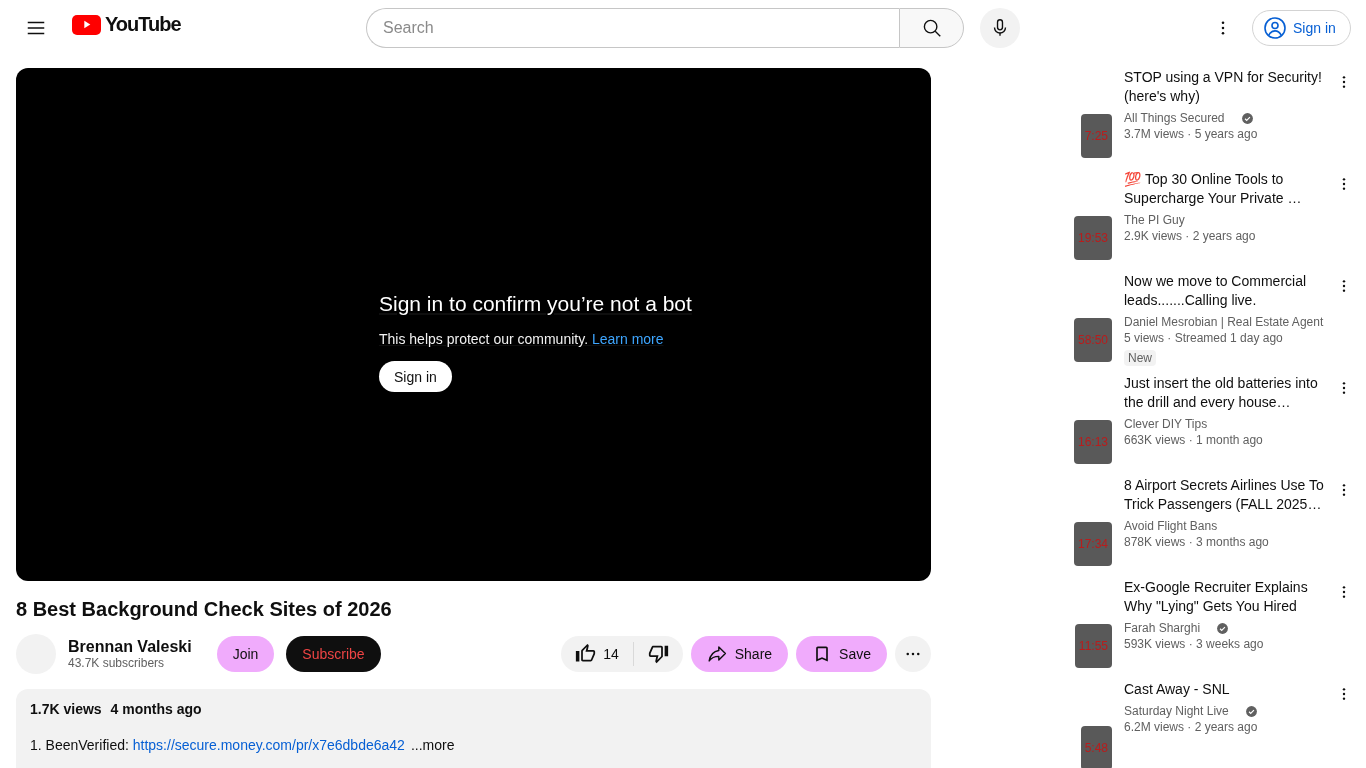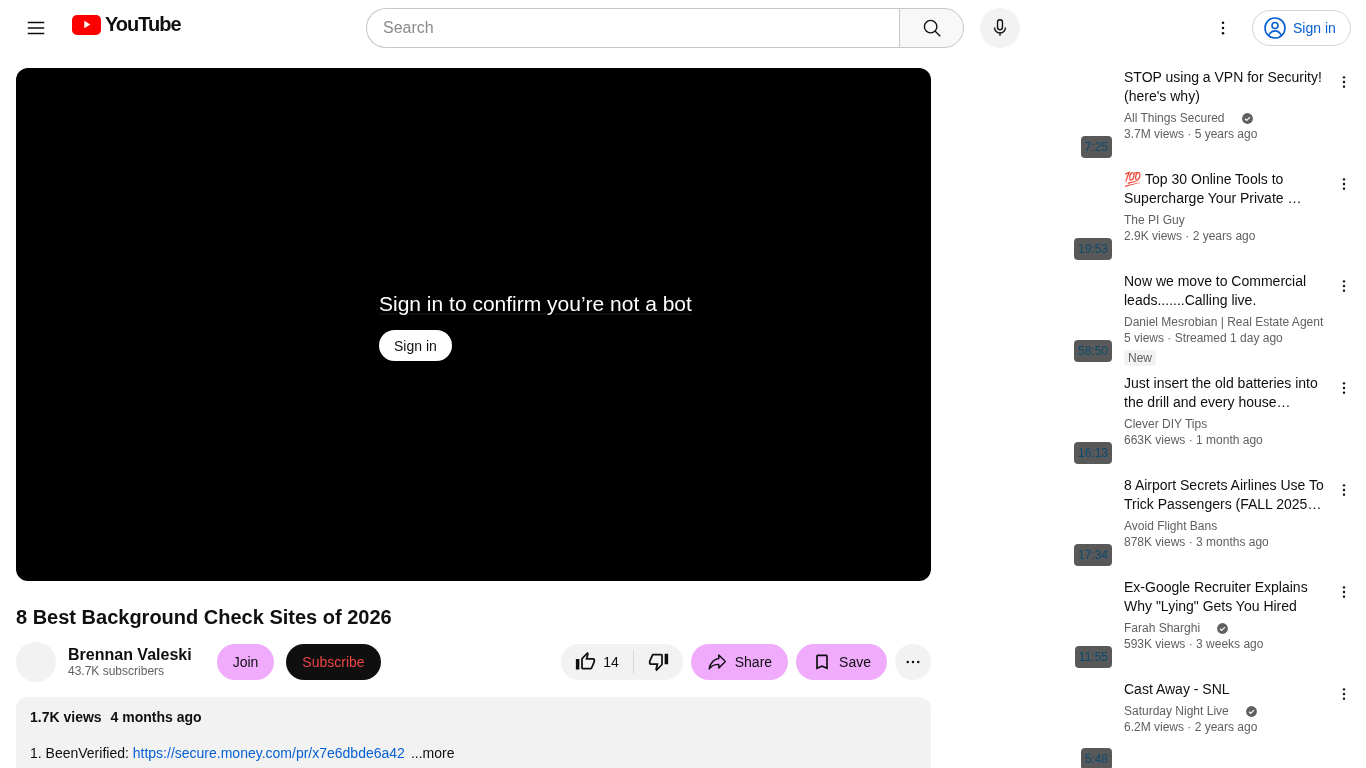--- a/index.html
+++ b/index.html
@@ -32,21 +32,21 @@
   
   .player { position:relative; width:915px; height:513px; background:#000; border-radius:12px; }
   .player-msg { position:absolute; left:363px; top:224px;text-decoration:underline; }
   .pm-title { color:#fff; font-size:21px; font-weight:400; }
   .pm-sub { margin-top:15px; color:#f1f1f1; font-size:14px; }
   .pm-link { color:#3ea6ff; text-decoration:none; cursor:pointer; }
   .pm-btn { margin-top:14px; height:31px; padding:0 15px; background:#fff; color:#0f0f0f; font-size:14px; font-weight:500;
             border:none; border-radius:16px; cursor:pointer; font-family:inherit; }
 
   
-  .vid-title { margin-top:22px; font-size:20px; font-weight:700; line-height:28px; }
+  .vid-title { margin-top:14px; font-size:20px; font-weight:700; line-height:28px; }
   .owner-row { margin-top:10px; display:flex; align-items:center; height:41px; }
   .avatar { width:40px; height:40px; border-radius:50%; background:#f2f2f2; flex:none; cursor:pointer; }
   .owner-info { margin-left:12px; }
   .owner-name { font-size:16px; font-weight:600; line-height:19px; cursor:pointer; }
   .owner-subs { font-size:12px; color:#606060; line-height:15px; }
   .btn-pill { height:36px; border:none; border-radius:18px; font-size:14px; font-weight:500; font-family:inherit;
               display:flex; align-items:center; gap:7px; padding:0 16px; background:#f0abfc; color:#0f0f0f; cursor:pointer; }
   .join-btn { margin-left:25px; }
   .subscribe-btn { margin-left:12px; background:#0f0f0f; color:#ef4444; }
   .actions { margin-left:auto; display:flex; align-items:center; gap:8px; }
@@ -60,22 +60,22 @@
   .desc { margin-top:15px; background:#f2f2f2; border-radius:12px; padding:10px 14px; height:120px; font-size:14px; line-height:20px; }
   .desc-meta { font-weight:600; display:flex; gap:9px; }
   .desc-line { margin-top:1px; }
   .desc-line2 { margin-top:16px; }
   .desc-link { color:#065fd4; text-decoration:none; cursor:pointer; }
   .desc-more { font-weight:500; color:#0f0f0f; margin-left:6px; cursor:pointer; }
 
   
   .vitem { display:flex; min-height:94px; margin-bottom:8px; position:relative; cursor:pointer; }
   .thumb { width:168px; height:94px; flex:none; position:relative; border-radius:8px; background:#fff; }
-  .dur { position:absolute; right:4px; bottom:4px; background:rgba(0,0,0,0.65); color:#0c4a6e; font-size:12px; font-weight:500;
-         padding:5px 4px; border-radius:4px; line-height:12px; }
+  .dur { position:absolute; right:4px; bottom:4px; background:rgba(0,0,0,0.65); color:#b91c1c; font-size:12px; font-weight:500;
+         padding:16px 4px; border-radius:4px; line-height:12px; }
   .vtext { flex:1; padding:0 26px 0 8px; }
   .vtitle { font-size:14px; font-weight:500; line-height:19px; max-height:38px; overflow:hidden;
             display:-webkit-box; -webkit-line-clamp:2; -webkit-box-orient:vertical; }
   .vchan { margin-top:4px; font-size:12px; color:#606060; line-height:16px; display:flex; align-items:center; gap:16px; }
   .vmeta { font-size:12px; color:#606060; line-height:16px; }
   .newbadge { display:inline-block; margin-top:4px; background:rgba(0,0,0,0.05); color:#606060; font-size:12px;
               padding:2px 4px; border-radius:4px; line-height:12px; }
   .vkebab { position:absolute; right:-6px; top:2px; width:24px; height:24px; background:none; border:none; cursor:pointer;
             display:flex; align-items:center; justify-content:center; }
   .vcheck { display:inline-flex; }
@@ -132,20 +132,24 @@
   </button>
 </div>
 
 <div class="layout">
 
   <div class="main-col">
 
     <div class="player">
       <div class="player-msg">
         <div class="pm-title">Sign in to confirm you’re not a bot</div>
+        <div class="pm-sub">
+          <span>This helps protect our community.</span>
+          <a class="pm-link">Learn more</a>
+        </div>
         <button class="pm-btn">Sign in</button>
       </div>
     </div>
 
     <div class="vid-title">8 Best Background Check Sites of 2026</div>
 
     <div class="owner-row">
       <div class="avatar"></div>
       <div class="owner-info">
         <div class="owner-name">Brennan Valeski</div>

